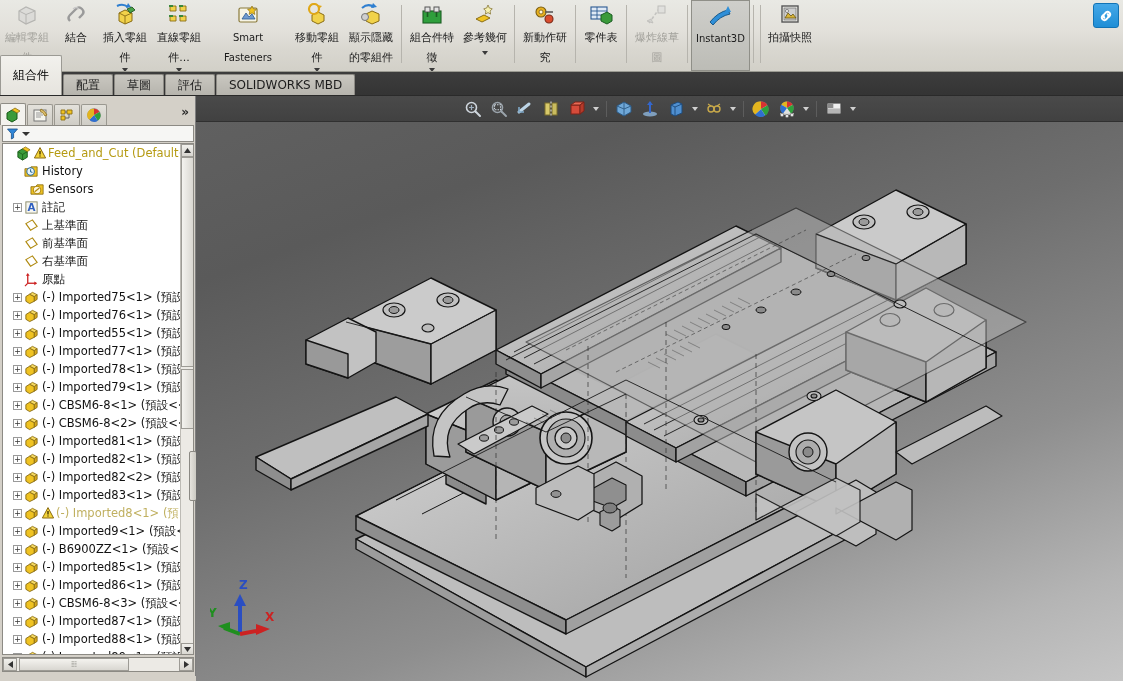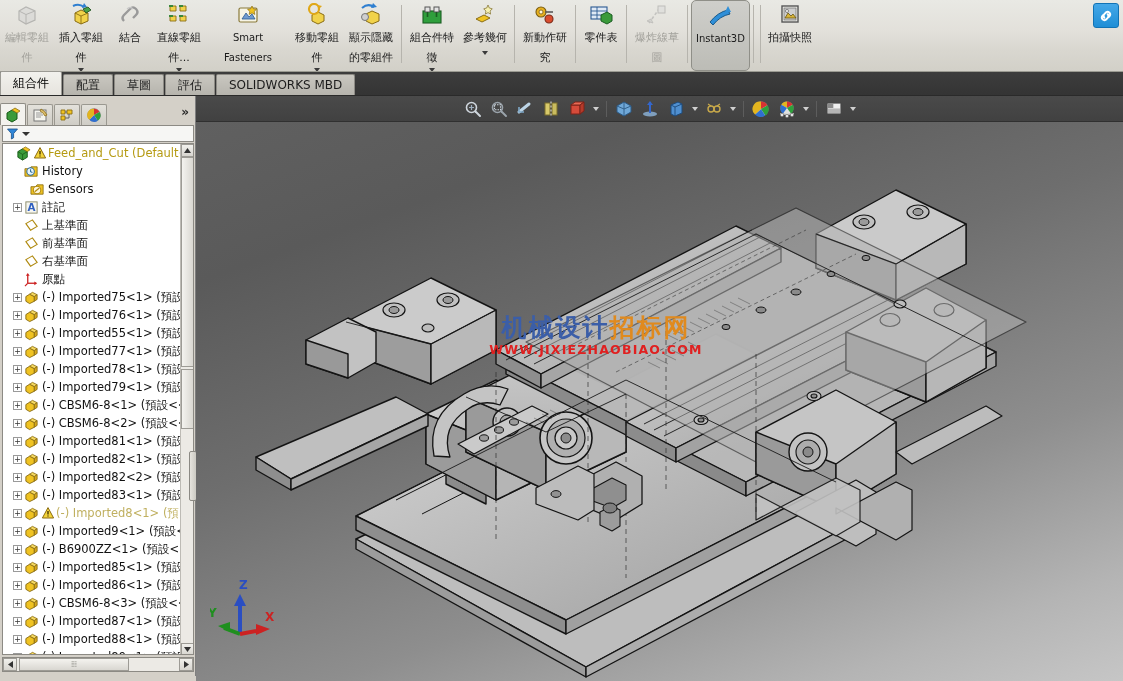--- a/index.html
+++ b/index.html
@@ -24,21 +24,21 @@
   }
   .rb-btn .lbl{
     font-size:11px; line-height:20px; letter-spacing:0; margin-top:1px;
     max-width:46px; word-break:break-all;
   }
   .rb-btn.wide .lbl{ max-width:76px; word-break:normal; font-size:10px;}
   .rb-btn.dim{ color:#a3a29c; }
   .rb-btn.dim .ico{ filter:grayscale(1) opacity(.45); }
   .rb-btn.active{
     background:linear-gradient(to bottom,#cfcfcb,#bcbcb6);
-    border:1px solid #8f8f88; border-radius:5px;
+    border:1px solid #8f8f88; border-radius:0;
   }
   .rb-sep{ width:1px; background:#b6b4ad; margin:5px 3px 8px 3px; }
   .rb-caret{ width:100%; height:9px; display:flex; align-items:center; justify-content:center;}
   .rb-caret i{
     display:block; width:0;height:0;border-left:3.5px solid transparent;
     border-right:3.5px solid transparent;border-top:4px solid #3a3a3a;
   }
   .ico{ width:24px; height:24px; display:block; position:relative; }
   .ico svg{ display:block; }
 
@@ -56,21 +56,21 @@
     border-bottom:1px solid #2a2a2a; display:flex; align-items:flex-end;
   }
   .tabstrip{ display:flex; align-items:flex-end; height:24px; }
   .tab{
     height:21px; padding:0 12px; margin-right:1px; font-size:12px; color:#1c1c1c;
     background:linear-gradient(to bottom,#c9c7c0,#b6b4ad);
     border:1px solid #8d8b85; border-bottom:none;
     border-radius:2px 2px 0 0; display:flex; align-items:center; cursor:default;
   }
   .tab.sel{
-    height:24px; background:linear-gradient(to bottom,#f2f1ed,#e6e4de);
+    height:40px; background:linear-gradient(to bottom,#f2f1ed,#e6e4de);
     color:#000; border-color:#9b9a94; font-weight:normal;
   }
 
   
   .viewbar{
     position:absolute; left:196px; top:96px; width:927px; height:26px;
     background:linear-gradient(to bottom,#4a4a4a,#414141);
     display:flex; align-items:center; justify-content:center; gap:2px;
     border-bottom:1px solid #303030;
   }
@@ -170,40 +170,40 @@
             <svg width="24" height="24" viewBox="0 0 24 24">
               <path d="M4 8 L11 4 L20 8 L20 17 L11 21 L4 17 Z" fill="#cfcfcf" stroke="#7a7a7a" stroke-width="1.2"></path>
                 <path d="M4 8 L11 11.5 L20 8 M11 11.5 L11 21" fill="none" stroke="#7a7a7a" stroke-width="1"></path>
             </svg>
           </span>
           <span class="lbl">編輯零組件</span>
         </div>
         <div class="rb-btn">
           <span class="ico">
             <svg width="24" height="24" viewBox="0 0 24 24">
+              <path d="M6 18 q-3 -3 0 -6 l6 -6 q3 -3 6 0 q3 3 0 6 l-3 3" fill="none" stroke="#9a9a9a" stroke-width="2.4"></path>
+                <path d="M9 6 q3 -3 6 0" fill="none" stroke="#c8c8c8" stroke-width="1.2"></path>
+            </svg>
+          </span>
+          <span class="lbl">結合</span>
+        </div>
+        <div class="rb-btn">
+          <span class="ico">
+            <svg width="24" height="24" viewBox="0 0 24 24">
               <path d="M6 10 L12 7 L19 10 L19 18 L12 21 L6 18 Z" fill="#f1d24a" stroke="#8a6d14" stroke-width="1"></path>
                 <path d="M6 10 L12 13 L19 10 M12 13 L12 21" fill="none" stroke="#8a6d14" stroke-width=".9"></path>
                 <path d="M4 3 q6 -3 11 1" fill="none" stroke="#2f7fd0" stroke-width="2"></path>
                 <path d="M15 0 L18 4 L13 5 Z" fill="#2f7fd0"></path>
                 <path d="M14 6 L19 4 L22 7 L17 10 Z" fill="#4aa34a" stroke="#235523" stroke-width=".9"></path>
             </svg>
           </span>
           <span class="lbl">插入零組件</span>
           <span class="rb-caret">
             <i></i>
           </span>
-        </div>
-        <div class="rb-btn">
-          <span class="ico">
-            <svg width="24" height="24" viewBox="0 0 24 24">
-              <path d="M6 18 q-3 -3 0 -6 l6 -6 q3 -3 6 0 q3 3 0 6 l-3 3" fill="none" stroke="#9a9a9a" stroke-width="2.4"></path>
-                <path d="M9 6 q3 -3 6 0" fill="none" stroke="#c8c8c8" stroke-width="1.2"></path>
-            </svg>
-          </span>
-          <span class="lbl">結合</span>
         </div>
         <div class="rb-btn">
           <span class="ico">
             <svg width="24" height="24" viewBox="0 0 24 24">
               <g fill="#f1d24a" stroke="#8a6d14" stroke-width=".9">
                   <path d="M3 3 h6 v5 h-6 Z"></path>
                 <path d="M13 3 h6 v5 h-6 Z"></path>
                   <path d="M3 13 h6 v5 h-6 Z"></path>
                 <path d="M13 13 h6 v5 h-6 Z"></path>
               </g>
@@ -1052,21 +1052,15 @@
     </svg>
 
     <div class="triad">
       <svg width="70" height="55" viewBox="0 0 70 55">
         <text x="29" y="12" font-size="12" font-weight="bold" fill="#2a4ec2" font-family="DejaVu Sans, sans-serif">Z</text>
         <text x="-2" y="40" font-size="12" font-weight="bold" fill="#1f8f1f" font-family="DejaVu Sans, sans-serif">Y</text>
         <text x="55" y="44" font-size="12" font-weight="bold" fill="#cc2222" font-family="DejaVu Sans, sans-serif">X</text>
       </svg>
     </div>
 
-    <div class="watermark">
-      <div class="wm1">
-        <span class="b">机械设计</span><span class="o">招标网</span>
-      </div>
-      <div class="wm2">WWW.JIXIEZHAOBIAO.COM</div>
-    </div>
   </div>
 
 </div>
 
 </body></html>

